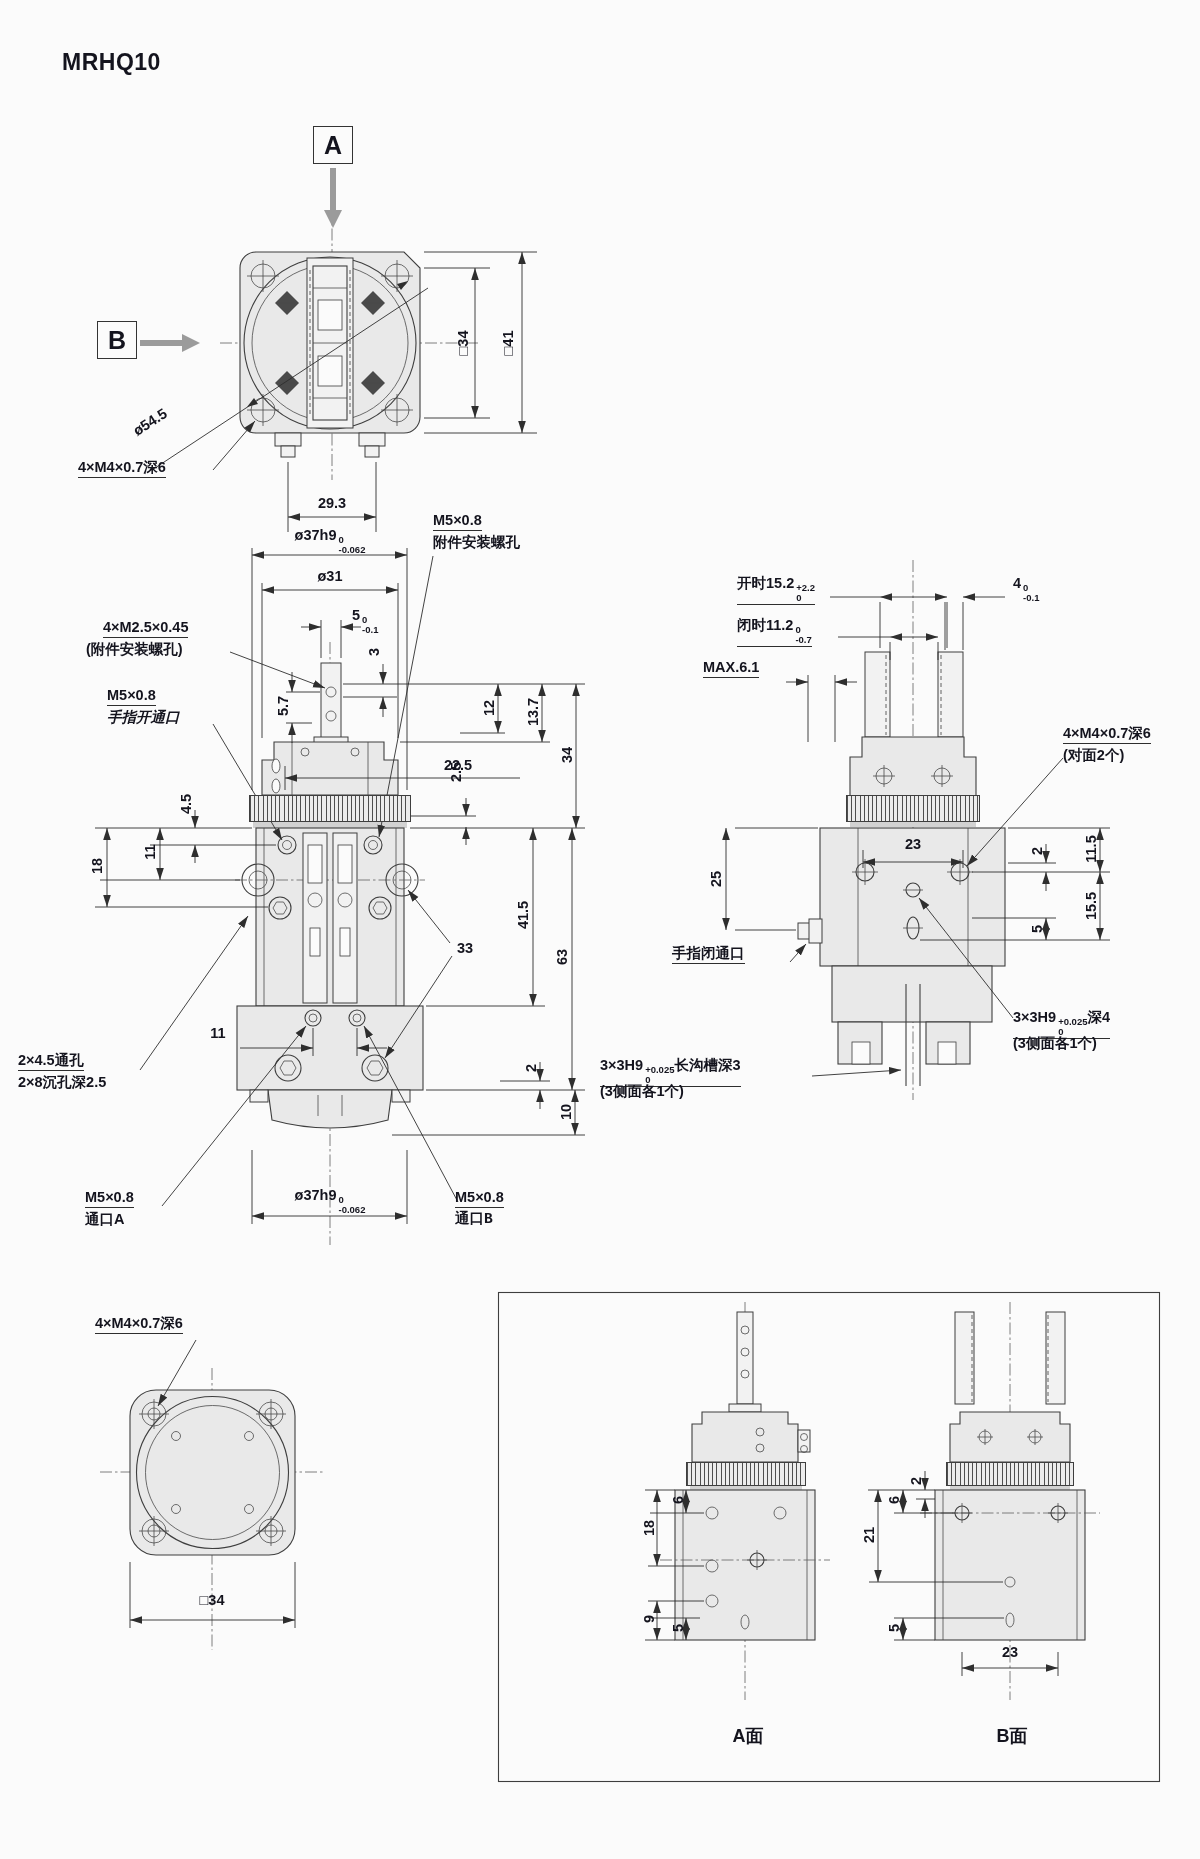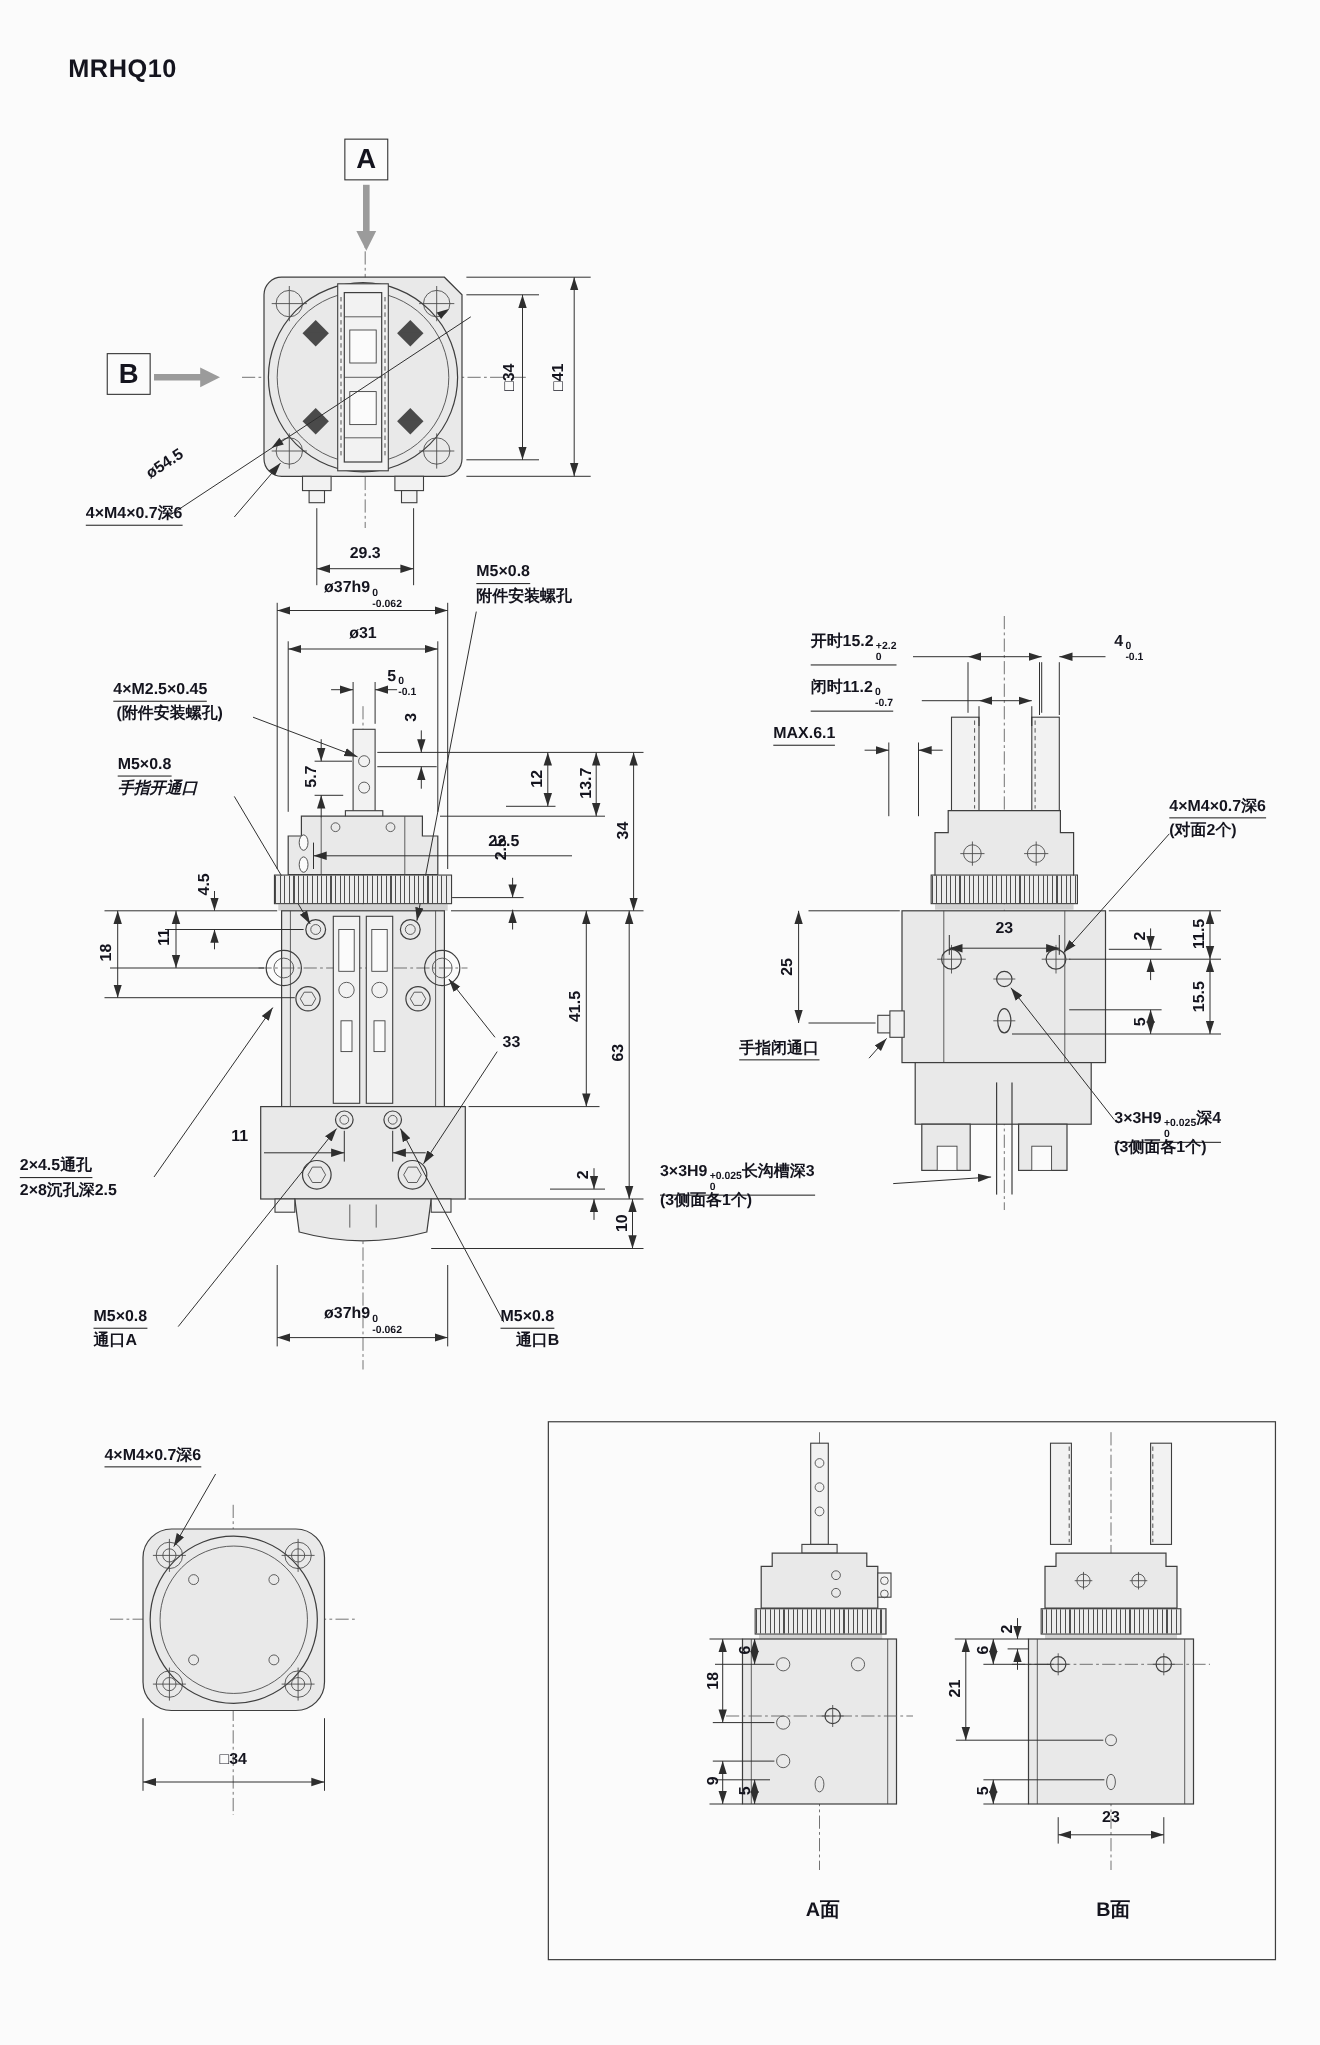--- a/index.html
+++ b/index.html
@@ -472,21 +472,21 @@
       </span>
 </div>
 <div class="clab" style="left:330px; top:576px;">ø31</div>
 <div class="lab" style="left:352px; top:606px;">
   <span>5</span><span class="tol">
         <span>0</span>
         <span>-0.1</span>
       </span>
 </div>
 <div class="lab" style="left:103px; top:618px;"><span class="u">4×M2.5×0.45</span></div>
-<div class="lab" style="left:106px; top:640px;">(附件安装螺孔)</div>
+<div class="lab" style="left:86px; top:640px;">(附件安装螺孔)</div>
 <div class="vlab" style="left:374px; top:652px;">3</div>
 <div class="vlab" style="left:283px; top:706px;">5.7</div>
 <div class="vlab" style="left:489px; top:708px;">12</div>
 <div class="vlab" style="left:533px; top:712px;">13.7</div>
 <div class="vlab" style="left:567px; top:755px;">34</div>
 <div class="lab" style="left:433px; top:511px;"><span class="u">M5×0.8</span></div>
 <div class="lab" style="left:433px; top:533px;">附件安装螺孔</div>
 <div class="clab" style="left:458px; top:765px;">22.5</div>
 <div class="vlab" style="left:456px; top:772px;">2.5</div>
 <div class="lab" style="left:107px; top:686px;"><span class="u">M5×0.8</span></div>
@@ -504,21 +504,21 @@
 <div class="vlab" style="left:566px; top:1112px;">10</div>
 <div class="lab" style="left:85px; top:1188px;"><span class="u">M5×0.8</span></div>
 <div class="lab" style="left:85px; top:1210px;">通口A</div>
 <div class="clab" style="left:330px; top:1200px;">
   <span>ø37h9</span><span class="tol">
         <span>0</span>
         <span>-0.062</span>
       </span>
 </div>
 <div class="lab" style="left:455px; top:1188px;"><span class="u">M5×0.8</span></div>
-<div class="lab" style="left:469px; top:1210px;">通口B</div>
+<div class="lab" style="left:455px; top:1210px;font-family:Liberation Mono, monospace;">通口B</div>
 
 <div class="lab" style="left:737px; top:574px;">
   <span class="u"><span>开时15.2</span><span class="tol">
           <span>+2.2</span>
           <span>0</span>
         </span></span>
 </div>
 <div class="lab" style="left:737px; top:616px;">
   <span class="u"><span>闭时11.2</span><span class="tol">
           <span>0</span>

